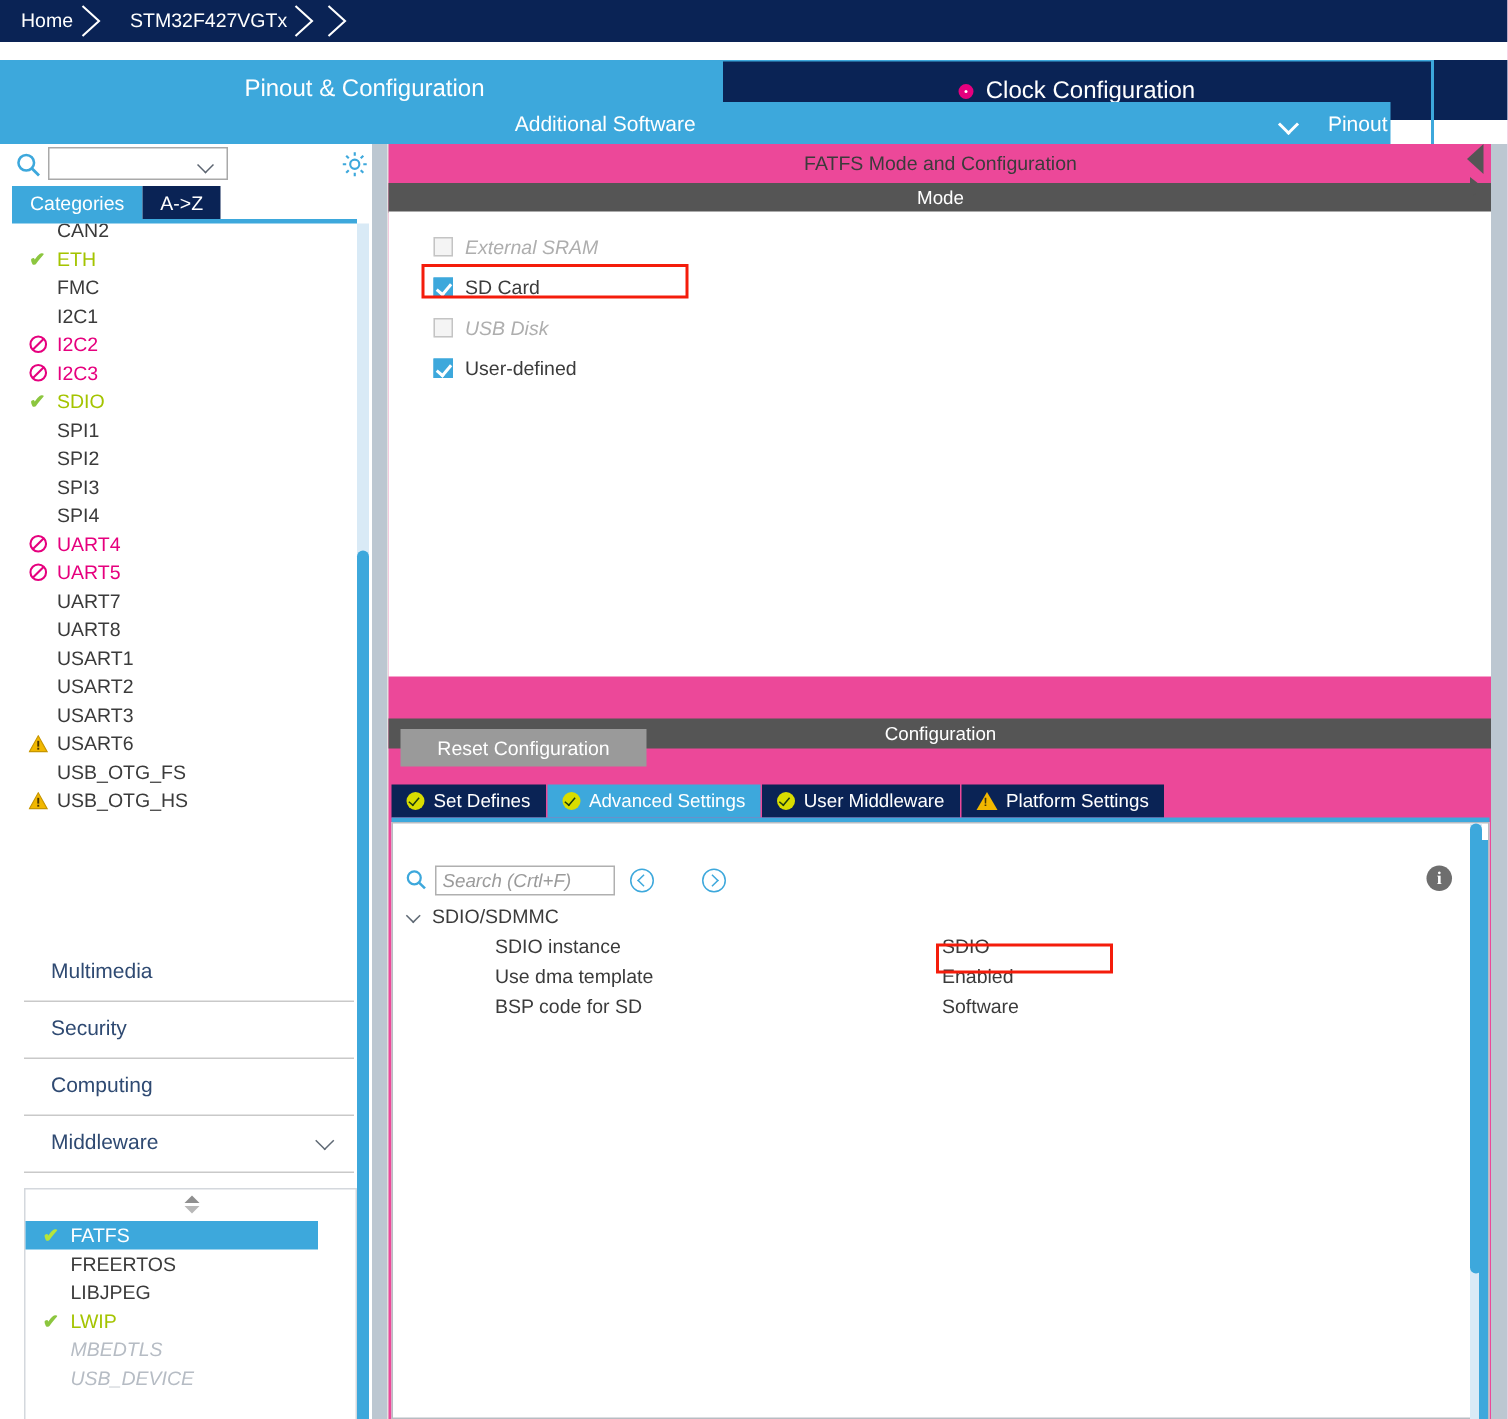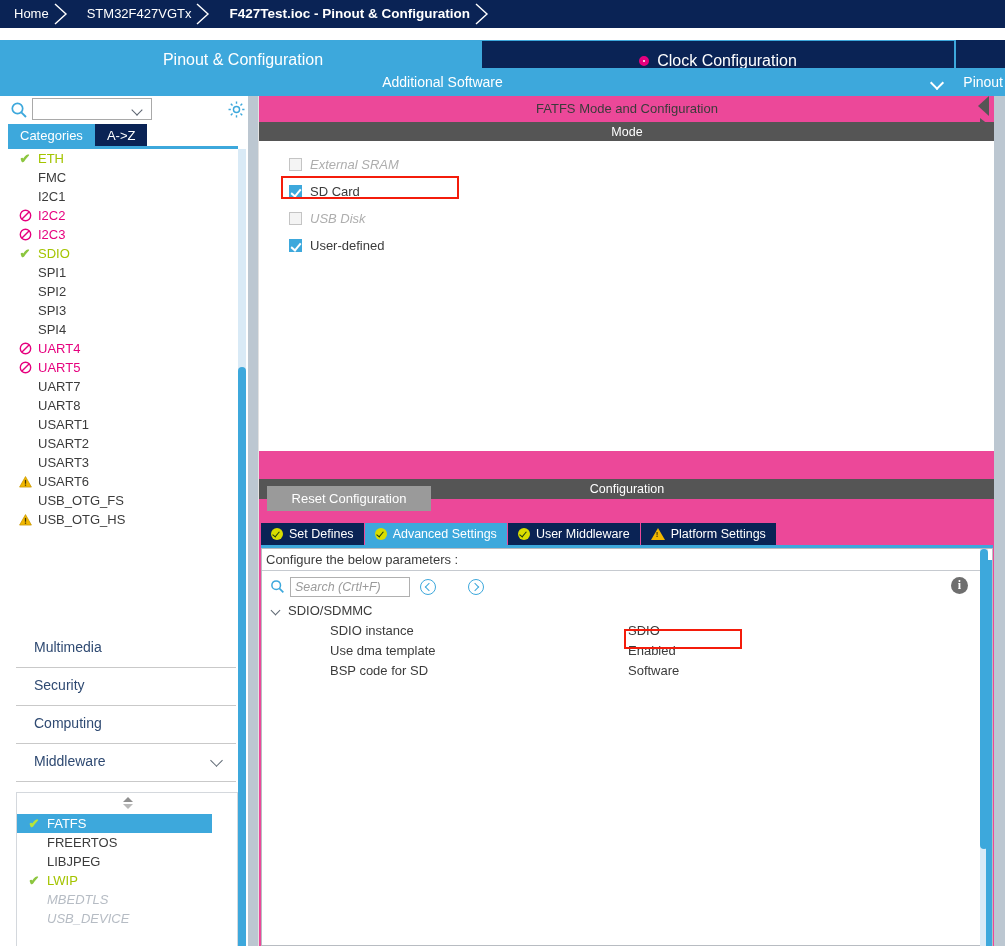--- a/index.html
+++ b/index.html
@@ -49,21 +49,21 @@
     background: #e6007e; margin-right: 8px; flex: 0 0 10px;
     border: 2px solid #e6007e; position: relative;
   }
   .dot-icon::after {
     content:''; position:absolute; left:2px; top:2px; width:2px; height:2px;
     background:#ffffff; border-radius:50%;
   }
 
   
   .subbar {
-    position: absolute; left: 0; top: 68px; width: 1005px; height: 28px;
+    position: absolute; left: 0; top: 68px; width: 927px; height: 28px;
     background: #3da8dc; color: #ffffff; font-size: 14px;
   }
   .addsoft {
     position: absolute; left: 0; right: 0; top: 0; height: 28px;
     display: flex; align-items: center; justify-content: center;
     padding-right: 120px;
   }
   .pinoutview {
     position: absolute; right: 0; top: 0; height: 28px;
     display: flex; align-items: center; gap: 20px; padding-right: 2px;
@@ -361,21 +361,20 @@
       <svg width="22" height="28" viewBox="0 0 22 28">
           <path d="M4 4 L15 14 L4 24" fill="none" stroke="#ffffff" stroke-width="1.4"></path>
         </svg>
     </div>
     <div class="crumb">STM32F427VGTx</div>
     <div class="crumb-sep">
       <svg width="22" height="28" viewBox="0 0 22 28">
           <path d="M4 4 L15 14 L4 24" fill="none" stroke="#ffffff" stroke-width="1.4"></path>
         </svg>
     </div>
-    <div class="crumb active">F427Test.ioc - Pinout &amp; Configuration</div>
     <div class="crumb-sep">
       <svg width="22" height="28" viewBox="0 0 22 28">
           <path d="M4 4 L15 14 L4 24" fill="none" stroke="#ffffff" stroke-width="1.4"></path>
         </svg>
     </div>
   </div>
 
   <div class="tabbar">
     <div class="tab pinout">
       <span>Pinout &amp; Configuration</span>
@@ -425,20 +424,24 @@
         <span>Categories</span>
       </div>
       <div class="seltab unsel">
         <span>A-&gt;Z</span>
       </div>
     </div>
     <div class="seltabs-underline"></div>
 
     <div class="listwrap">
       <div class="periph-list" style="top:0;">
+        <div class="plitem" style="margin-top:-5px;">
+          <span class="glyph"></span>
+          <span>CAN2</span>
+        </div>
         <div class="plitem ok">
           <span class="glyph">✔</span>
           <span>ETH</span>
         </div>
         <div class="plitem">
           <span class="glyph"></span>
           <span>FMC</span>
         </div>
         <div class="plitem">
           <span class="glyph"></span>
@@ -658,23 +661,20 @@
           <span>User Middleware</span>
         </div>
         <div class="ctab">
           <span class="ico-warn"></span>
           <span>Platform Settings</span>
         </div>
       </div>
       <div class="ctab-underline"></div>
 
       <div class="cfgbody">
-        <div class="cfg-hint">
-          <span>Configure the below parameters :</span>
-        </div>
 
         <div class="searchrow2">
           <span class="mag2">
             <svg width="15" height="15" viewBox="0 0 16 16">
                 <circle cx="6.6" cy="6.6" r="4.6" fill="none" stroke="#3da8dc" stroke-width="1.6"></circle>
                 <line x1="10" y1="10" x2="14.2" y2="14.2" stroke="#3da8dc" stroke-width="1.8"></line>
               </svg>
           </span>
           <div class="sinput">Search (Crtl+F)</div>
           <span class="navbtn prev"></span>

